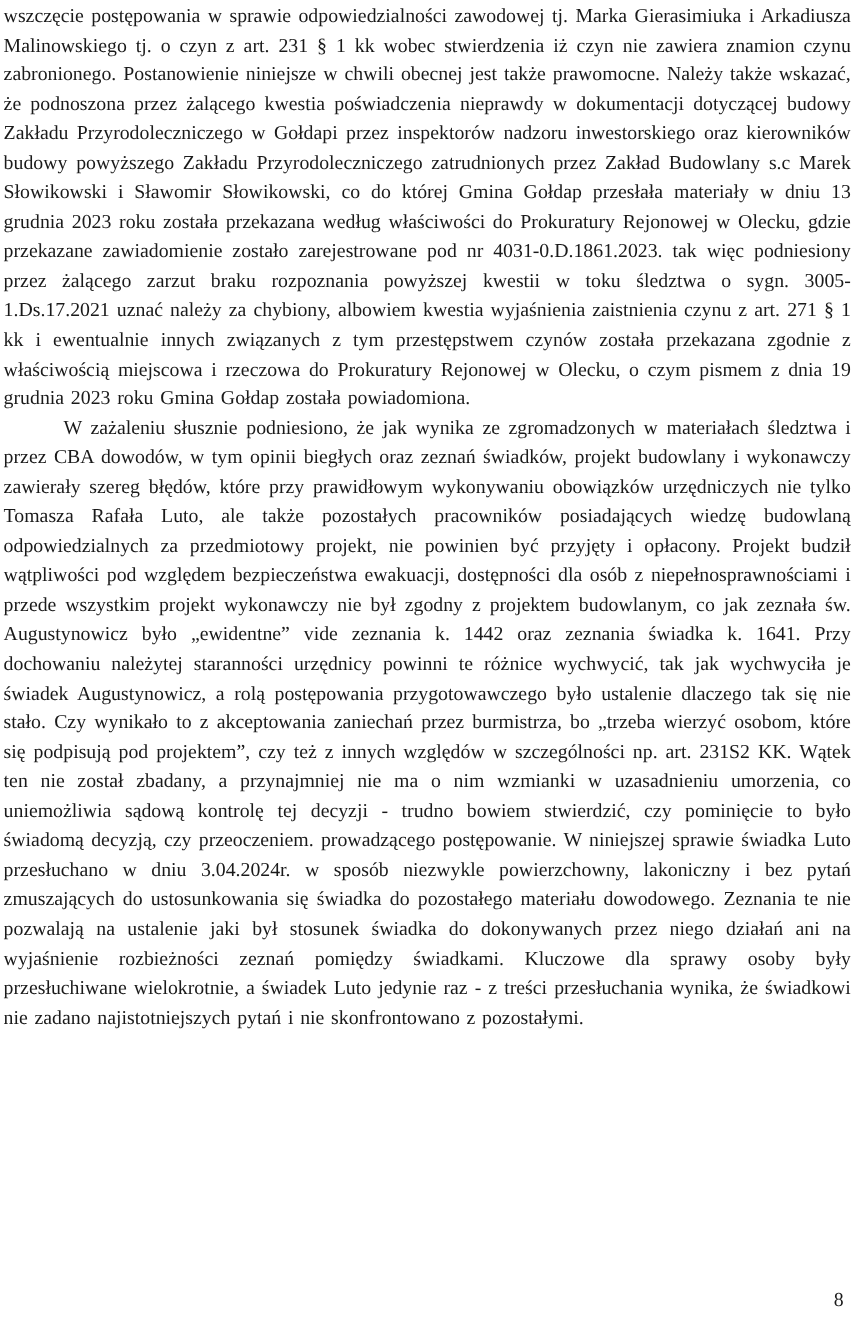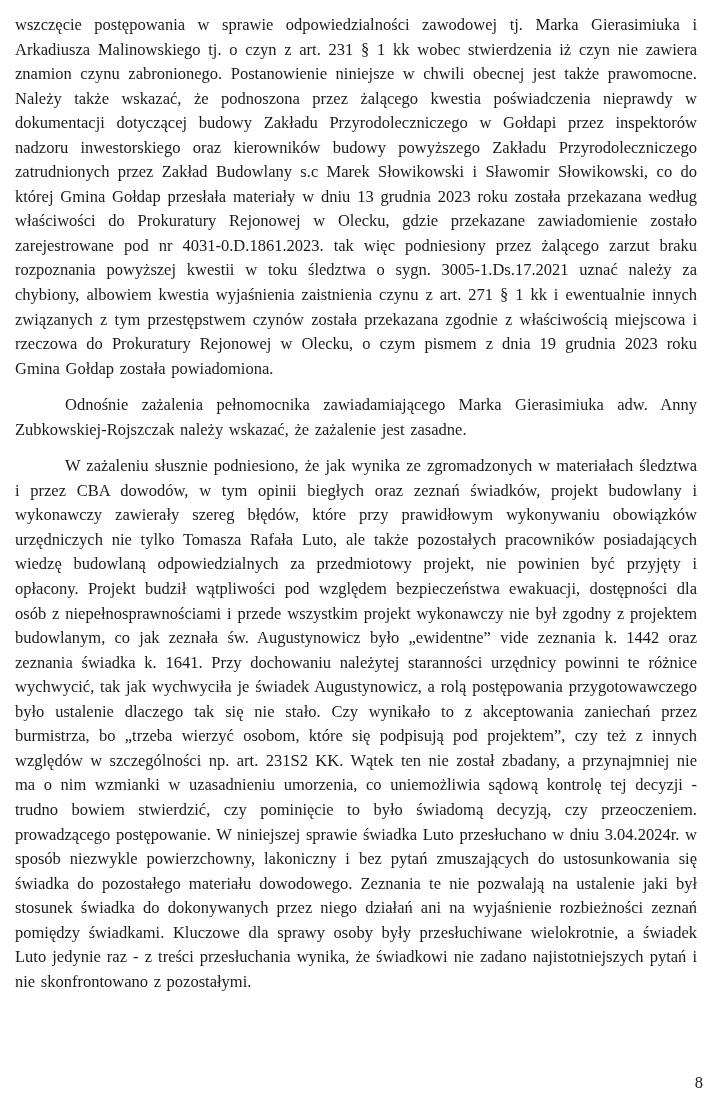--- a/index.html
+++ b/index.html
@@ -25,21 +25,21 @@
   }
   .doc-body {
     position: absolute;
     top: 1px;
     left: 3px;
     right: 7px;
     height: 1060px;
     overflow: hidden;
   }
   .doc-body p {
-    margin: 12px;
+    margin: 0;
     padding: 0;
     font-size: 16.5px;
     line-height: 24.55px;
     text-align: justify;
     text-indent: 50px;
     word-spacing: 1.5px;
   }
   .doc-body p.continuation {
     text-indent: 0;
   }
@@ -51,17 +51,16 @@
     line-height: 24px;
     color: #1a1a1a;
   }
 </style>
 </head>
 <body>
 
 <div class="page">
   <div class="doc-body">
     <p class="continuation">wszczęcie postępowania w sprawie odpowiedzialności zawodowej tj. Marka Gierasimiuka i Arkadiusza Malinowskiego tj. o czyn z art. 231 § 1 kk wobec stwierdzenia iż czyn nie zawiera znamion czynu zabronionego. Postanowienie niniejsze w chwili obecnej jest także prawomocne. Należy także wskazać, że podnoszona przez żalącego kwestia poświadczenia nieprawdy w dokumentacji dotyczącej budowy Zakładu Przyrodoleczniczego w Gołdapi przez inspektorów nadzoru inwestorskiego oraz kierowników budowy powyższego Zakładu Przyrodoleczniczego zatrudnionych przez Zakład Budowlany s.c Marek Słowikowski i Sławomir Słowikowski, co do której Gmina Gołdap przesłała materiały w dniu 13 grudnia 2023 roku została przekazana według właściwości do Prokuratury Rejonowej w Olecku, gdzie przekazane zawiadomienie zostało zarejestrowane pod nr 4031-0.D.1861.2023. tak więc podniesiony przez żalącego zarzut braku rozpoznania powyższej kwestii w toku śledztwa o sygn. 3005-1.Ds.17.2021 uznać należy za chybiony, albowiem kwestia wyjaśnienia zaistnienia czynu z art. 271 § 1 kk i ewentualnie innych związanych z tym przestępstwem czynów została przekazana zgodnie z właściwością miejscowa i rzeczowa do Prokuratury Rejonowej w Olecku, o czym pismem z dnia 19 grudnia 2023 roku Gmina Gołdap została powiadomiona.</p>
-    <p>Odnośnie zażalenia pełnomocnika zawiadamiającego Marka Gierasimiuka adw. Anny Zubkowskiej-Rojszczak należy wskazać, że zażalenie jest zasadne.</p>
     <p>W zażaleniu słusznie podniesiono, że jak wynika ze zgromadzonych w materiałach śledztwa i przez CBA dowodów, w tym opinii biegłych oraz zeznań świadków, projekt budowlany i wykonawczy zawierały szereg błędów, które przy prawidłowym wykonywaniu obowiązków urzędniczych nie tylko Tomasza Rafała Luto, ale także pozostałych pracowników posiadających wiedzę budowlaną odpowiedzialnych za przedmiotowy projekt, nie powinien być przyjęty i opłacony. Projekt budził wątpliwości pod względem bezpieczeństwa ewakuacji, dostępności dla osób z niepełnosprawnościami i przede wszystkim projekt wykonawczy nie był zgodny z projektem budowlanym, co jak zeznała św. Augustynowicz było „ewidentne” vide zeznania k. 1442 oraz zeznania świadka k. 1641. Przy dochowaniu należytej staranności urzędnicy powinni te różnice wychwycić, tak jak wychwyciła je świadek Augustynowicz, a rolą postępowania przygotowawczego było ustalenie dlaczego tak się nie stało. Czy wynikało to z akceptowania zaniechań przez burmistrza, bo „trzeba wierzyć osobom, które się podpisują pod projektem”, czy też z innych względów w szczególności np. art. 231S2 KK. Wątek ten nie został zbadany, a przynajmniej nie ma o nim wzmianki w uzasadnieniu umorzenia, co uniemożliwia sądową kontrolę tej decyzji - trudno bowiem stwierdzić, czy pominięcie to było świadomą decyzją, czy przeoczeniem. prowadzącego postępowanie. W niniejszej sprawie świadka Luto przesłuchano w dniu 3.04.2024r. w sposób niezwykle powierzchowny, lakoniczny i bez pytań zmuszających do ustosunkowania się świadka do pozostałego materiału dowodowego. Zeznania te nie pozwalają na ustalenie jaki był stosunek świadka do dokonywanych przez niego działań ani na wyjaśnienie rozbieżności zeznań pomiędzy świadkami. Kluczowe dla sprawy osoby były przesłuchiwane wielokrotnie, a świadek Luto jedynie raz - z treści przesłuchania wynika, że świadkowi nie zadano najistotniejszych pytań i nie skonfrontowano z pozostałymi.</p>
   </div>
   <div class="page-number">8</div>
 </div>
 
 </body></html>

